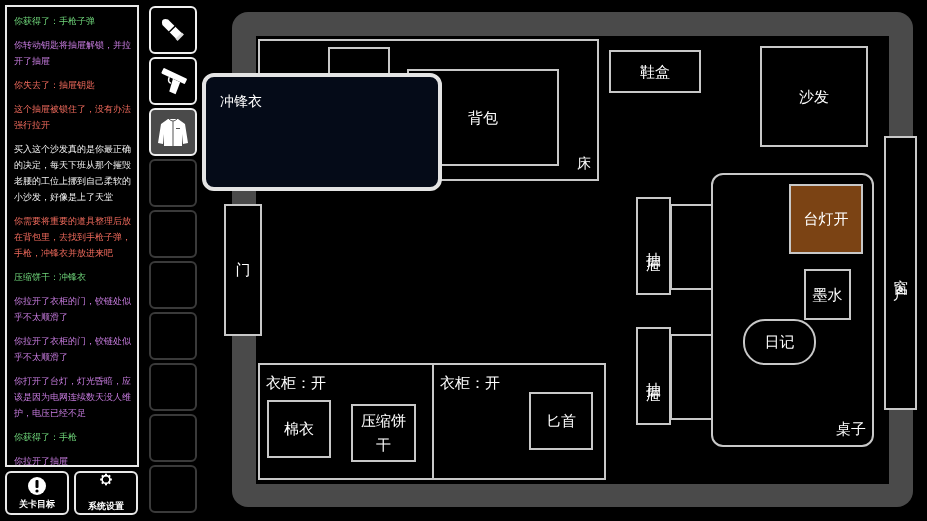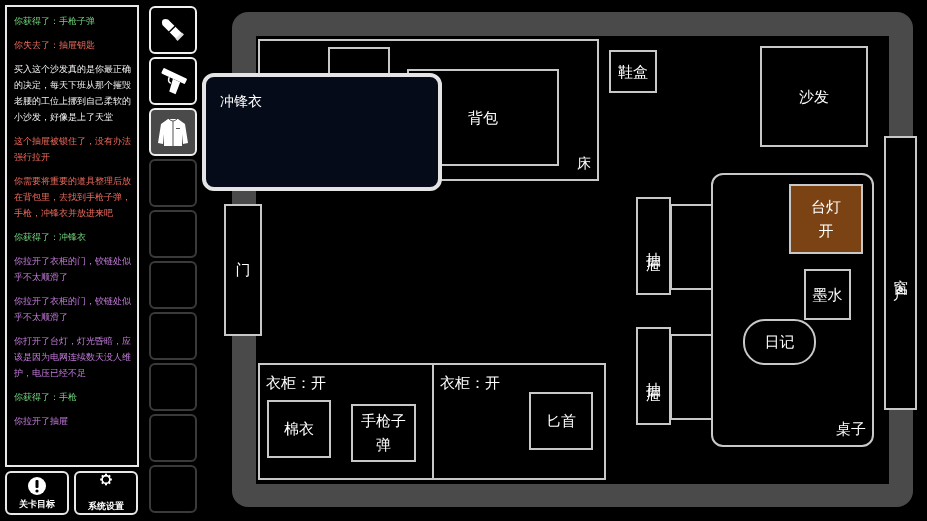--- a/index.html
+++ b/index.html
@@ -64,25 +64,26 @@
     padding: 16px 14px 0 14px;
   }
   .tooltip .tt-title { font-size: 14px; color: #fff; margin-bottom: 18px; }
   .tooltip .tt-desc { font-size: 8px; line-height: 15px; color: #e8e8e8; }
 </style>
 </head>
 <body>
 
 <div class="log">
   <div class="log-msg c-green">你获得了：手枪子弹</div>
+  <div class="log-msg c-purple">你转动钥匙将抽屉解锁，并拉开了抽屉</div>
   <div class="log-msg c-red">你失去了：抽屉钥匙</div>
+  <div class="log-msg c-red">这个抽屉被锁住了，没有办法强行拉开</div>
   <div class="log-msg c-white">买入这个沙发真的是你最正确的决定，每天下班从那个摧毁老腰的工位上挪到自己柔软的小沙发，好像是上了天堂</div>
-  <div class="log-msg c-red">这个抽屉被锁住了，没有办法强行拉开</div>
   <div class="log-msg c-red">你需要将重要的道具整理后放在背包里，去找到手枪子弹，手枪，冲锋衣并放进来吧</div>
-  <div class="log-msg c-green">你获得了：冲锋衣</div>
+  <div class="log-msg c-green">压缩饼干：冲锋衣</div>
   <div class="log-msg c-purple">你拉开了衣柜的门，铰链处似乎不太顺滑了</div>
   <div class="log-msg c-purple">你拉开了衣柜的门，铰链处似乎不太顺滑了</div>
   <div class="log-msg c-purple">你打开了台灯，灯光昏暗，应该是因为电网连续数天没人维护，电压已经不足</div>
   <div class="log-msg c-green">你获得了：手枪</div>
   <div class="log-msg c-purple">你拉开了抽屉</div>
 </div>
 
 <div class="bottom-btn" style="left:5px;">
   <svg viewBox="0 0 20 20">
     <circle cx="10" cy="10" r="9" fill="#fff"></circle>
@@ -146,21 +147,21 @@
 <div class="floor"></div>
 
 <div class="furn label-br" style="left:258px;top:39px;width:341px;height:142px;font-size:14px;">
   <span>床</span>
 </div>
 <div class="furn" style="left:328px;top:47px;width:62px;height:40px;"></div>
 <div class="furn" style="left:407px;top:69px;width:152px;height:97px;">
   <span>背包</span>
 </div>
 
-<div class="furn" style="left:609px;top:50px;width:48px;height:43px;">
+<div class="furn" style="left:609px;top:50px;width:92px;height:43px;">
   <span>鞋盒</span>
 </div>
 
 <div class="furn" style="left:760px;top:46px;width:108px;height:101px;">
   <span>沙发</span>
 </div>
 
 <div class="furn" style="left:224px;top:204px;width:38px;height:132px;">
   <span>门</span>
 </div>
@@ -176,41 +177,41 @@
 <div class="furn" style="left:670px;top:204px;width:43px;height:86px;"></div>
 <div class="furn" style="left:670px;top:334px;width:43px;height:86px;"></div>
 
 <div class="furn" style="left:636px;top:197px;width:35px;height:98px;">
   <span class="vert">抽屉</span>
 </div>
 <div class="furn" style="left:636px;top:327px;width:35px;height:98px;">
   <span class="vert">抽屉</span>
 </div>
 
-<div class="furn lamp" style="left:789px;top:184px;width:74px;height:70px;flex-direction:column;">
+<div class="furn lamp" style="left:789px;top:184px;width:74px;height:70px;">
   <span>台灯</span>
   <span>开</span>
 </div>
 
 <div class="furn" style="left:804px;top:269px;width:47px;height:51px;">
   <span>墨水</span>
 </div>
 
 <div class="furn" style="left:743px;top:319px;width:73px;height:46px;border-radius:22px;">
   <span>日记</span>
 </div>
 
 <div class="furn label-tl" style="left:258px;top:363px;width:176px;height:117px;">
   <span>衣柜：开</span>
 </div>
 <div class="furn" style="left:267px;top:400px;width:64px;height:58px;">
   <span>棉衣</span>
 </div>
 <div class="furn" style="left:351px;top:404px;width:65px;height:58px;padding:0 4px;">
-  <span>手枪子弹</span>
+  <span>压缩饼干</span>
 </div>
 <div class="furn label-tl" style="left:432px;top:363px;width:174px;height:117px;">
   <span>衣柜：开</span>
 </div>
 <div class="furn" style="left:529px;top:392px;width:64px;height:58px;">
   <span>匕首</span>
 </div>
 
 <div class="tooltip">
   <div class="tt-title">冲锋衣</div>

